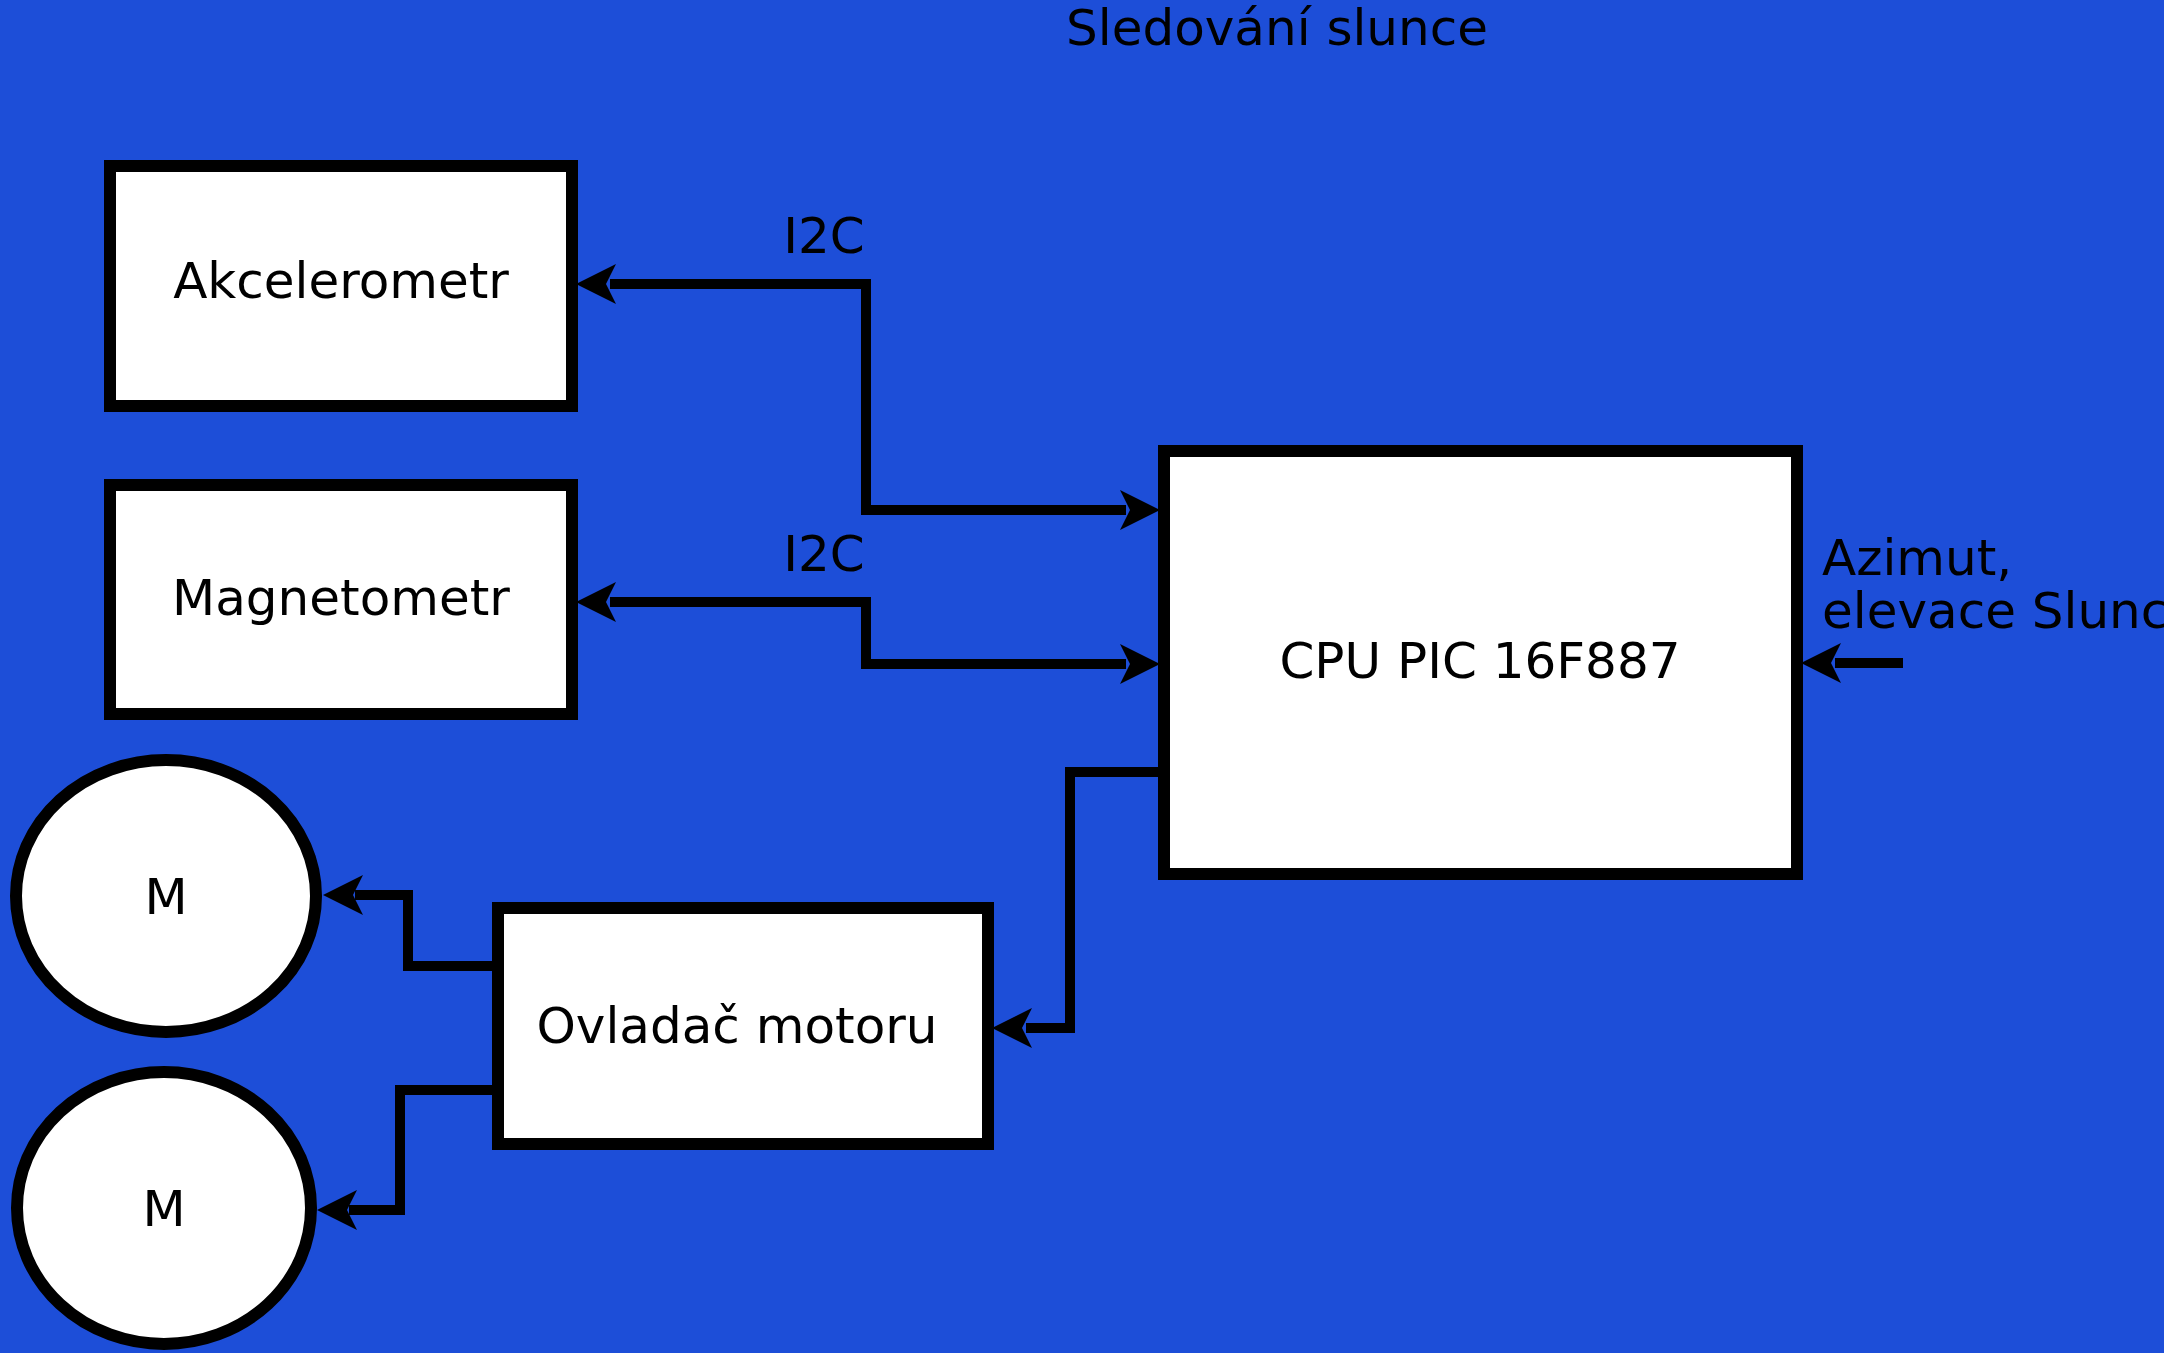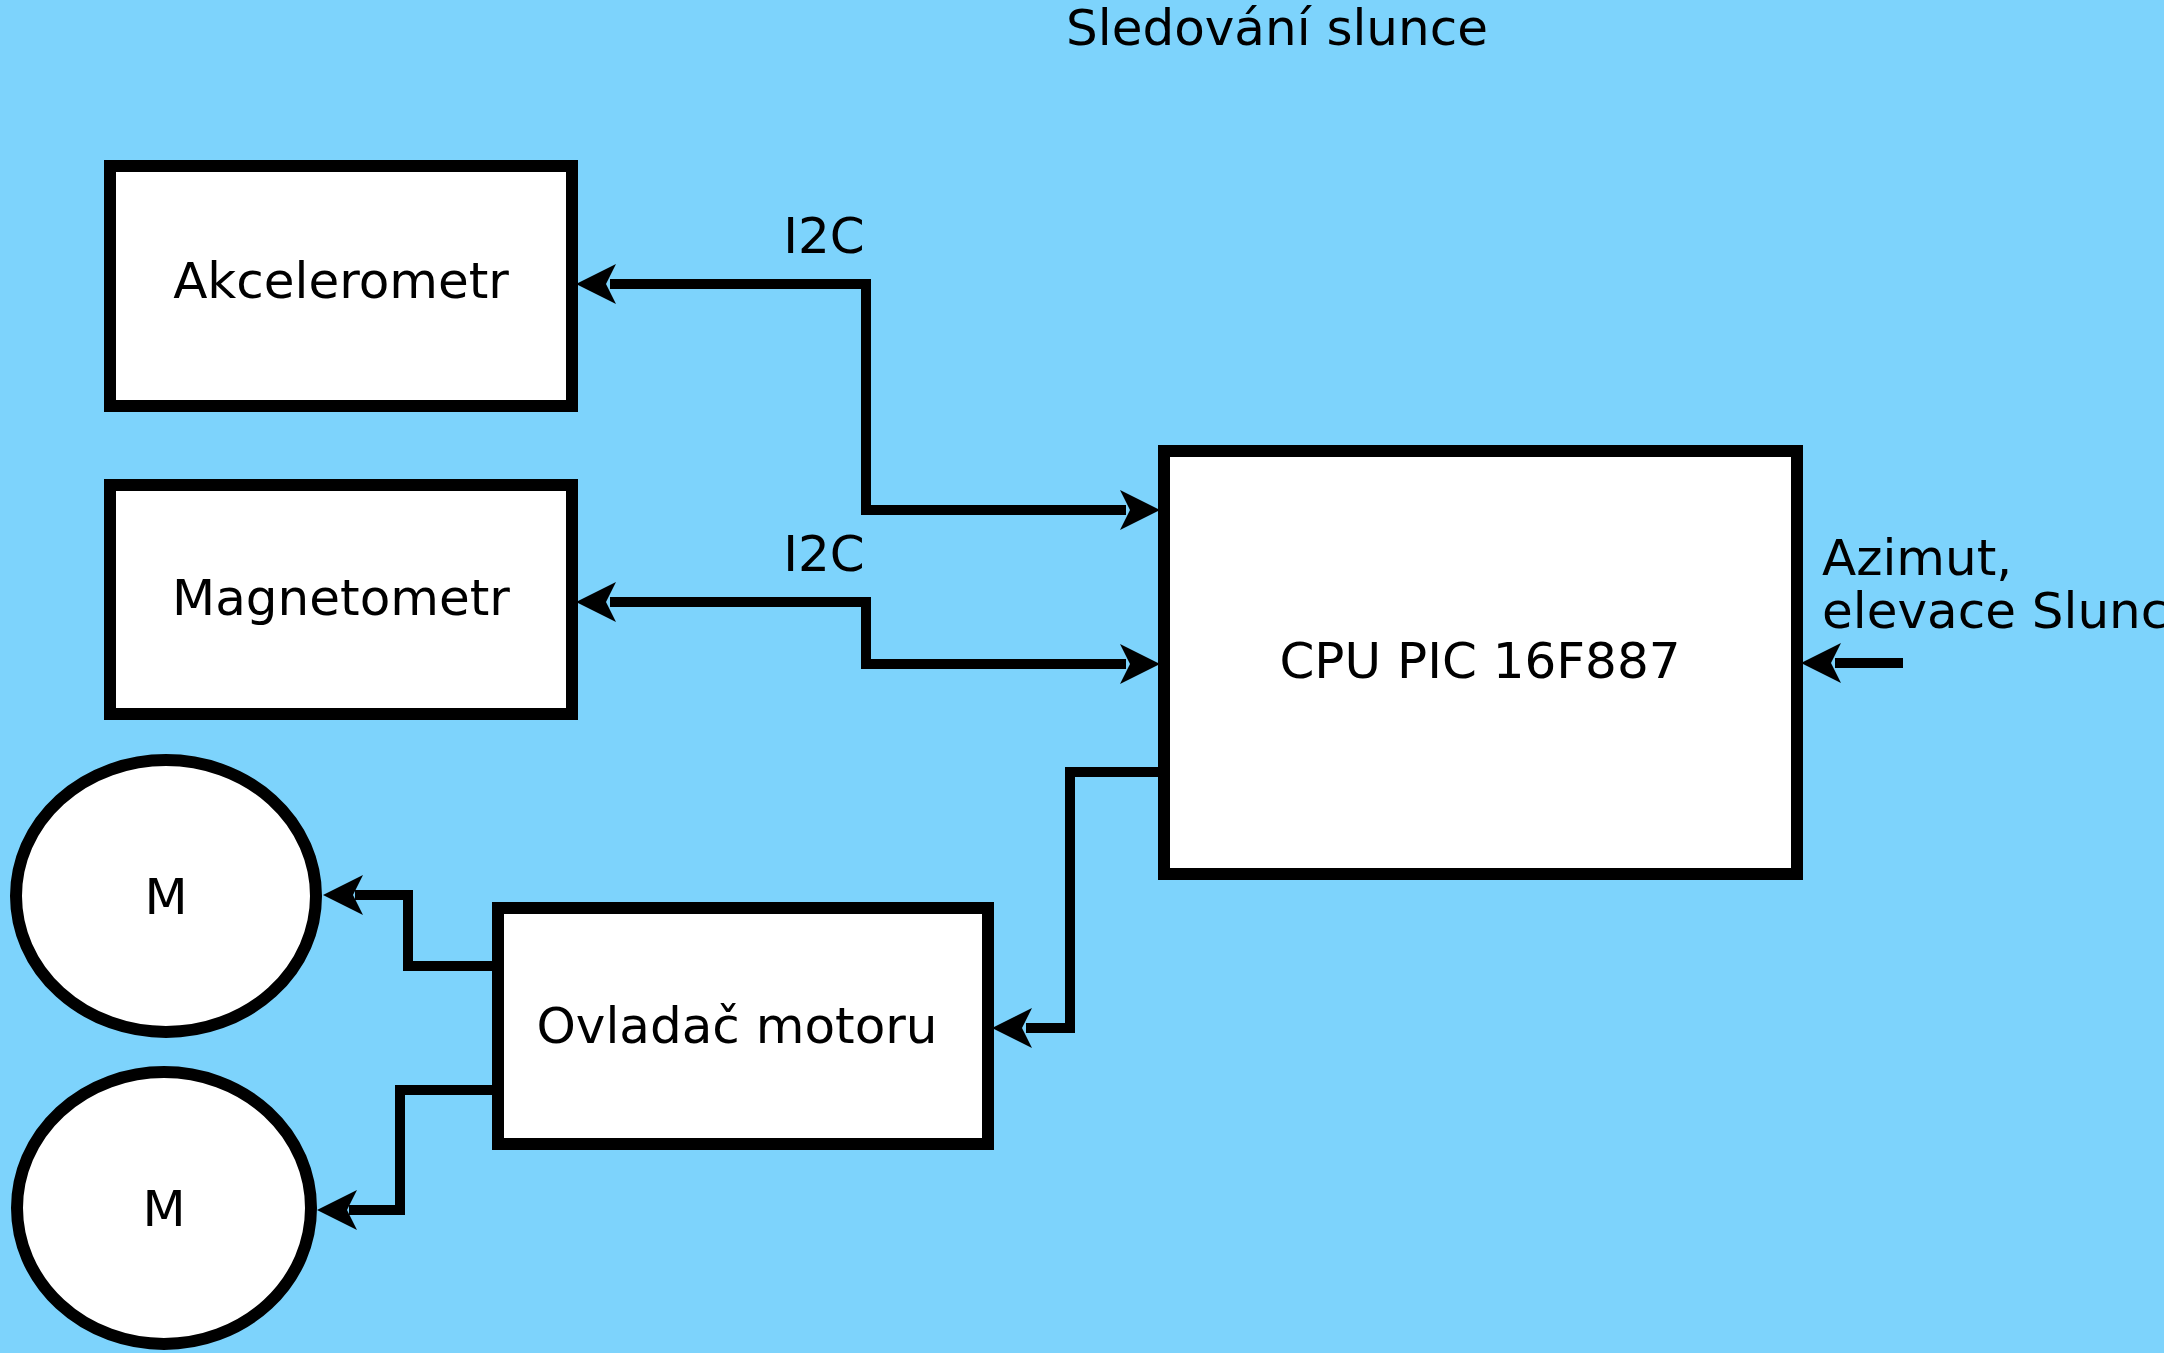--- a/index.html
+++ b/index.html
@@ -3,21 +3,21 @@
 <meta charset="utf-8">
 <style>
   html, body {
     margin: 0;
     padding: 0;
     background: #ffffff;
   }
   .canvas {
     width: 2164px;
     height: 1353px;
-    background: #7dd3fc;
+    background: #1d4ed8;
     overflow: hidden;
   }
   svg {
     display: block;
   }
   .node-box {
     fill: #ffffff;
     stroke: #000000;
     stroke-width: 12;
   }

